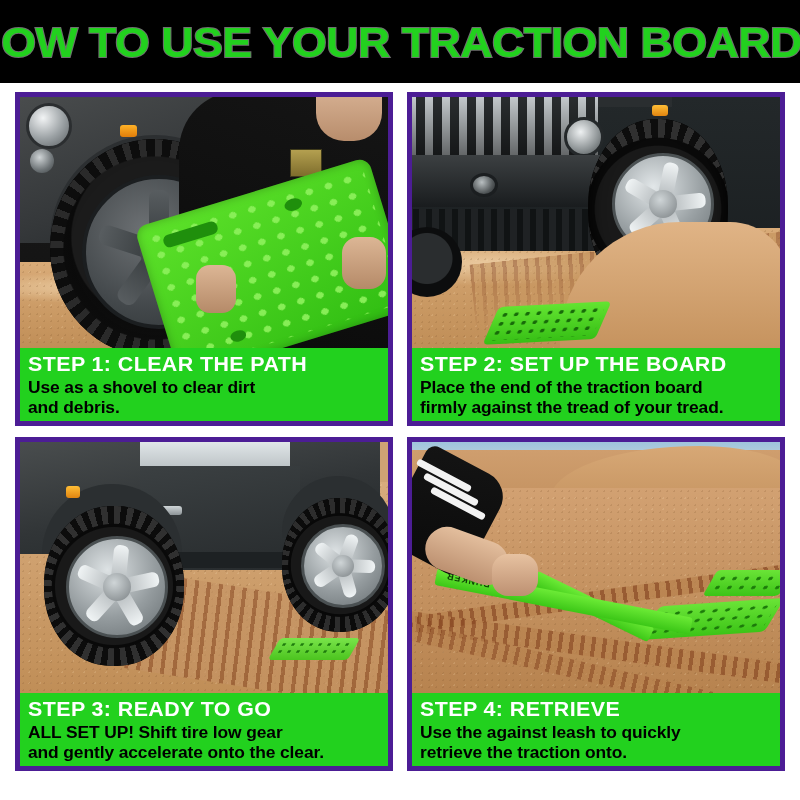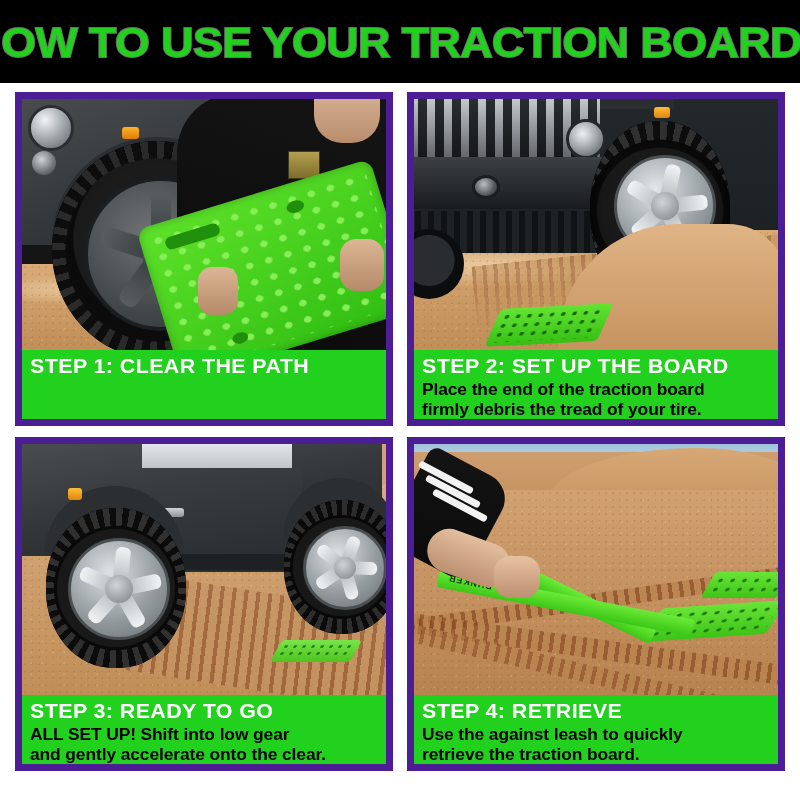--- a/index.html
+++ b/index.html
@@ -33,21 +33,21 @@
     position:absolute;left:15px;top:92px;
     width:770px;height:693px;
     display:grid;
     grid-template-columns:378px 378px;
     grid-template-rows:334px 334px;
     column-gap:14px;row-gap:11px;
   }
 
   .panel{
     position:relative;
-    border:7px solid #4c1d95;
+    border:5px solid #4c1d95;
     background:#22d11e;
     overflow:hidden;
     box-sizing:border-box;
   }
   .photo{position:relative;width:100%;height:251px;overflow:hidden;background:#c99a63;}
   .caption{
     position:relative;background:#22d11e;
     height:72px;padding:4px 8px 0 8px;box-sizing:border-box;
   }
   .cap-head{
@@ -304,20 +304,24 @@
             <div class="p1-board-slot" style="left:24px;top:16px;width:56px;height:13px;"></div>
             <div class="p1-board-slot" style="left:150px;top:18px;width:18px;height:12px;border-radius:50%;"></div>
             <div class="p1-board-slot" style="left:60px;top:128px;width:16px;height:11px;border-radius:50%;"></div>
           </div>
           <div class="p1-hand-r"></div>
           <div class="p1-hand-l"></div>
         </div>
       </div>
       <div class="caption">
         <div class="cap-head">STEP 1: CLEAR THE PATH</div>
+        <div class="cap-body">
+          <span>Use as a shovel to clear dirt</span>
+          <span>and debris.</span>
+        </div>
       </div>
     </div>
 
     <div class="panel">
       <div class="photo">
         <div class="scene">
           <div class="p2-bg"></div>
           <div class="sand" style="height:120px">
             <div class="sandgrain"></div>
           </div>
@@ -344,21 +348,21 @@
           <div class="p2-dune"></div>
           <div class="p2-board">
             <div class="p2-board-studs"></div>
           </div>
         </div>
       </div>
       <div class="caption">
         <div class="cap-head">STEP 2: SET UP THE BOARD</div>
         <div class="cap-body">
           <span>Place the end of the traction board</span>
-          <span>firmly debris the tread of your tire.</span>
+          <span>firmly against the tread of your tread.</span>
         </div>
       </div>
     </div>
 
     <div class="panel">
       <div class="photo">
         <div class="scene">
           <div class="p3-bg">
             <div class="sandgrain"></div>
           </div>
@@ -393,21 +397,21 @@
             <div class="p2-spoke" style="transform:rotate(150deg)"></div>
             <div class="p2-spoke" style="transform:rotate(222deg)"></div>
             <div class="p2-spoke" style="transform:rotate(294deg)"></div>
             <div class="p2-hub"></div>
           </div>
         </div>
       </div>
       <div class="caption">
         <div class="cap-head">STEP 3: READY TO GO</div>
         <div class="cap-body">
-          <span>ALL SET UP! Shift into low gear</span>
+          <span>ALL SET UP! Shift tire low gear</span>
           <span>and gently accelerate onto the clear.</span>
         </div>
       </div>
     </div>
 
     <div class="panel">
       <div class="photo">
         <div class="scene">
           <div class="p4-sky"></div>
           <div class="p4-dune-far"></div>
@@ -433,19 +437,19 @@
           <div class="p4-stripe" style="left:9px;top:44px;"></div>
           <div class="p4-stripe" style="left:16px;top:58px;"></div>
           <div class="p4-forearm"></div>
           <div class="p4-fist"></div>
         </div>
       </div>
       <div class="caption">
         <div class="cap-head">STEP 4: RETRIEVE</div>
         <div class="cap-body">
           <span>Use the against leash to quickly</span>
-          <span>retrieve the traction board.</span>
+          <span>retrieve the traction onto.</span>
         </div>
       </div>
     </div>
 
   </div>
 </div>
 
 </body></html>

